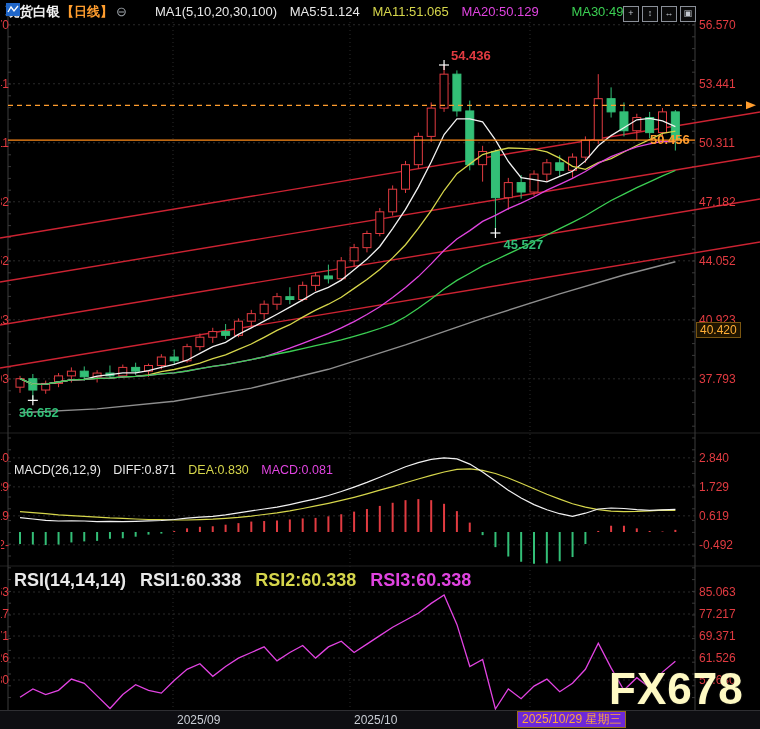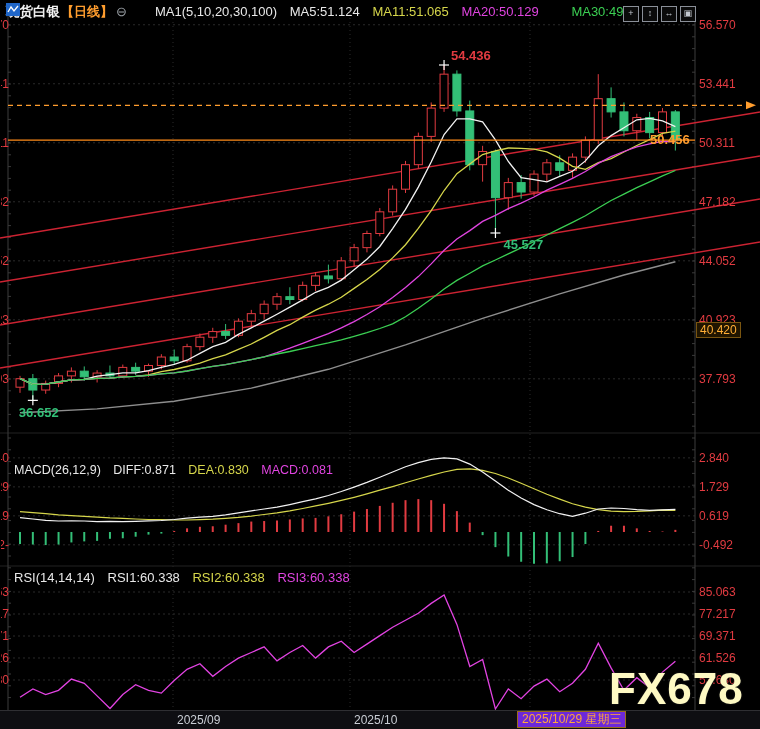--- a/index.html
+++ b/index.html
@@ -3,21 +3,21 @@
 <meta charset="utf-8">
 <style>
   html,body{margin:0;padding:0;background:#000;}
   #stage{position:relative;width:760px;height:729px;background:#000;overflow:hidden;
          font-family:"Liberation Sans",sans-serif;}
   svg{position:absolute;left:0;top:0;}
   .hdr{position:absolute;white-space:nowrap;font-size:13px;color:#d8d8d8;z-index:5;}
   .hdr span{margin-right:9px;}
   #main-hdr{left:6px;top:3px;}
   #macd-hdr{left:14px;top:437px;font-size:12.5px;margin-top:26px;}
-  #rsi-hdr{left:14px;top:570px;font-size:13px;}
+  #rsi-hdr{left:14px;top:570px;font-size:18px;font-weight:bold;}
   .sym{color:#f0f0f0;font-weight:bold;font-size:13.5px;margin-right:1px!important;}
   .per{color:#ff9d2e;font-weight:bold;margin-right:3px!important;}
   .dim{color:#9aa0a6;margin-right:5px!important;}
   .c-w{color:#e8e8e8;} .c-y{color:#d6d64b;} .c-m{color:#e044e0;} .c-g{color:#3bcf53;margin-left:20px;}
   .chart-ic{display:inline-block;width:14px;height:13px;vertical-align:-2px;margin-right:4px;}
   #toolbar{position:absolute;right:64px;top:6px;z-index:6;display:flex;gap:3px;}
   .tbtn{width:14px;height:14px;border:1px solid #8a8f98;color:#c2c7cf;font-size:9px;
         line-height:13px;text-align:center;background:#0a0a0a;cursor:pointer;}
   .alabel{position:absolute;font-size:12px;color:#e23b41;z-index:4;white-space:nowrap;}
   .lclip{left:1px;width:8px;overflow:hidden;direction:rtl;}

